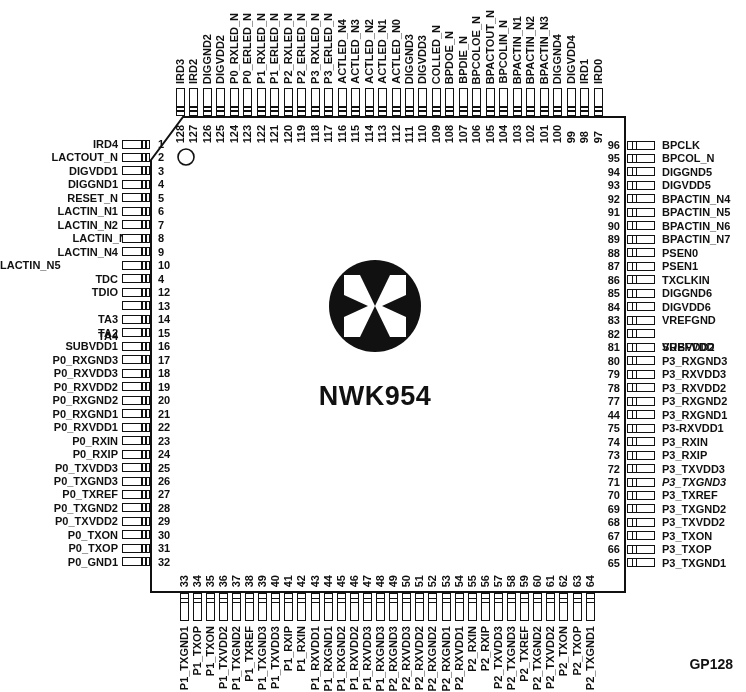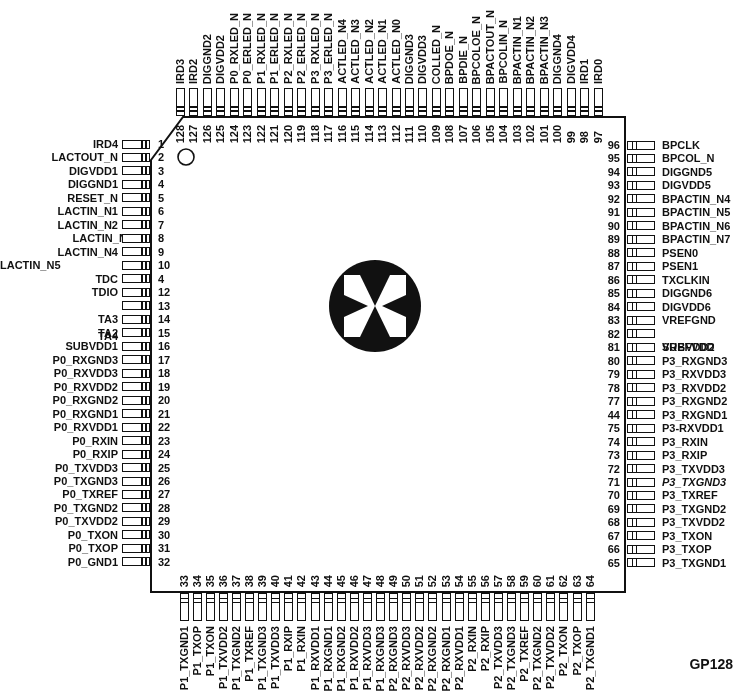--- a/index.html
+++ b/index.html
@@ -39,20 +39,21 @@
     <g transform="translate(375,306)">
       <circle r="46" fill="#111111"></circle>
       <rect x="-31" y="-31" width="62" height="62" fill="#ffffff"></rect>
       <path d="M -15 -31 L 15 -31 L 0 0 Z" fill="#111111"></path>
       <path d="M -15 31 L 15 31 L 0 0 Z" fill="#111111"></path>
       <path d="M -31 -11 L -7 0 L -31 11 Z" fill="#111111"></path>
       <path d="M 31 -11 L 7 0 L 31 11 Z" fill="#111111"></path>
     </g>
   </svg>
 
+  <div id="chip-name">NWK954</div>
 
   <div id="package-label">GP128</div>
 
   <div id="pin-layer">
       <div class="hl" style="left: 0px; top: 138px; width: 118px; text-align: right;">IRD4</div>
       <div class="pbox hbox" style="left: 122px; top: 139.5px;">
         <div class="vd" style="left: 18px;"></div>
         <div class="vd" style="left: 22px;"></div>
       </div>
       <div class="hl" style="left: 158px; top: 138px; width: 26px; text-align: left;">1</div>

